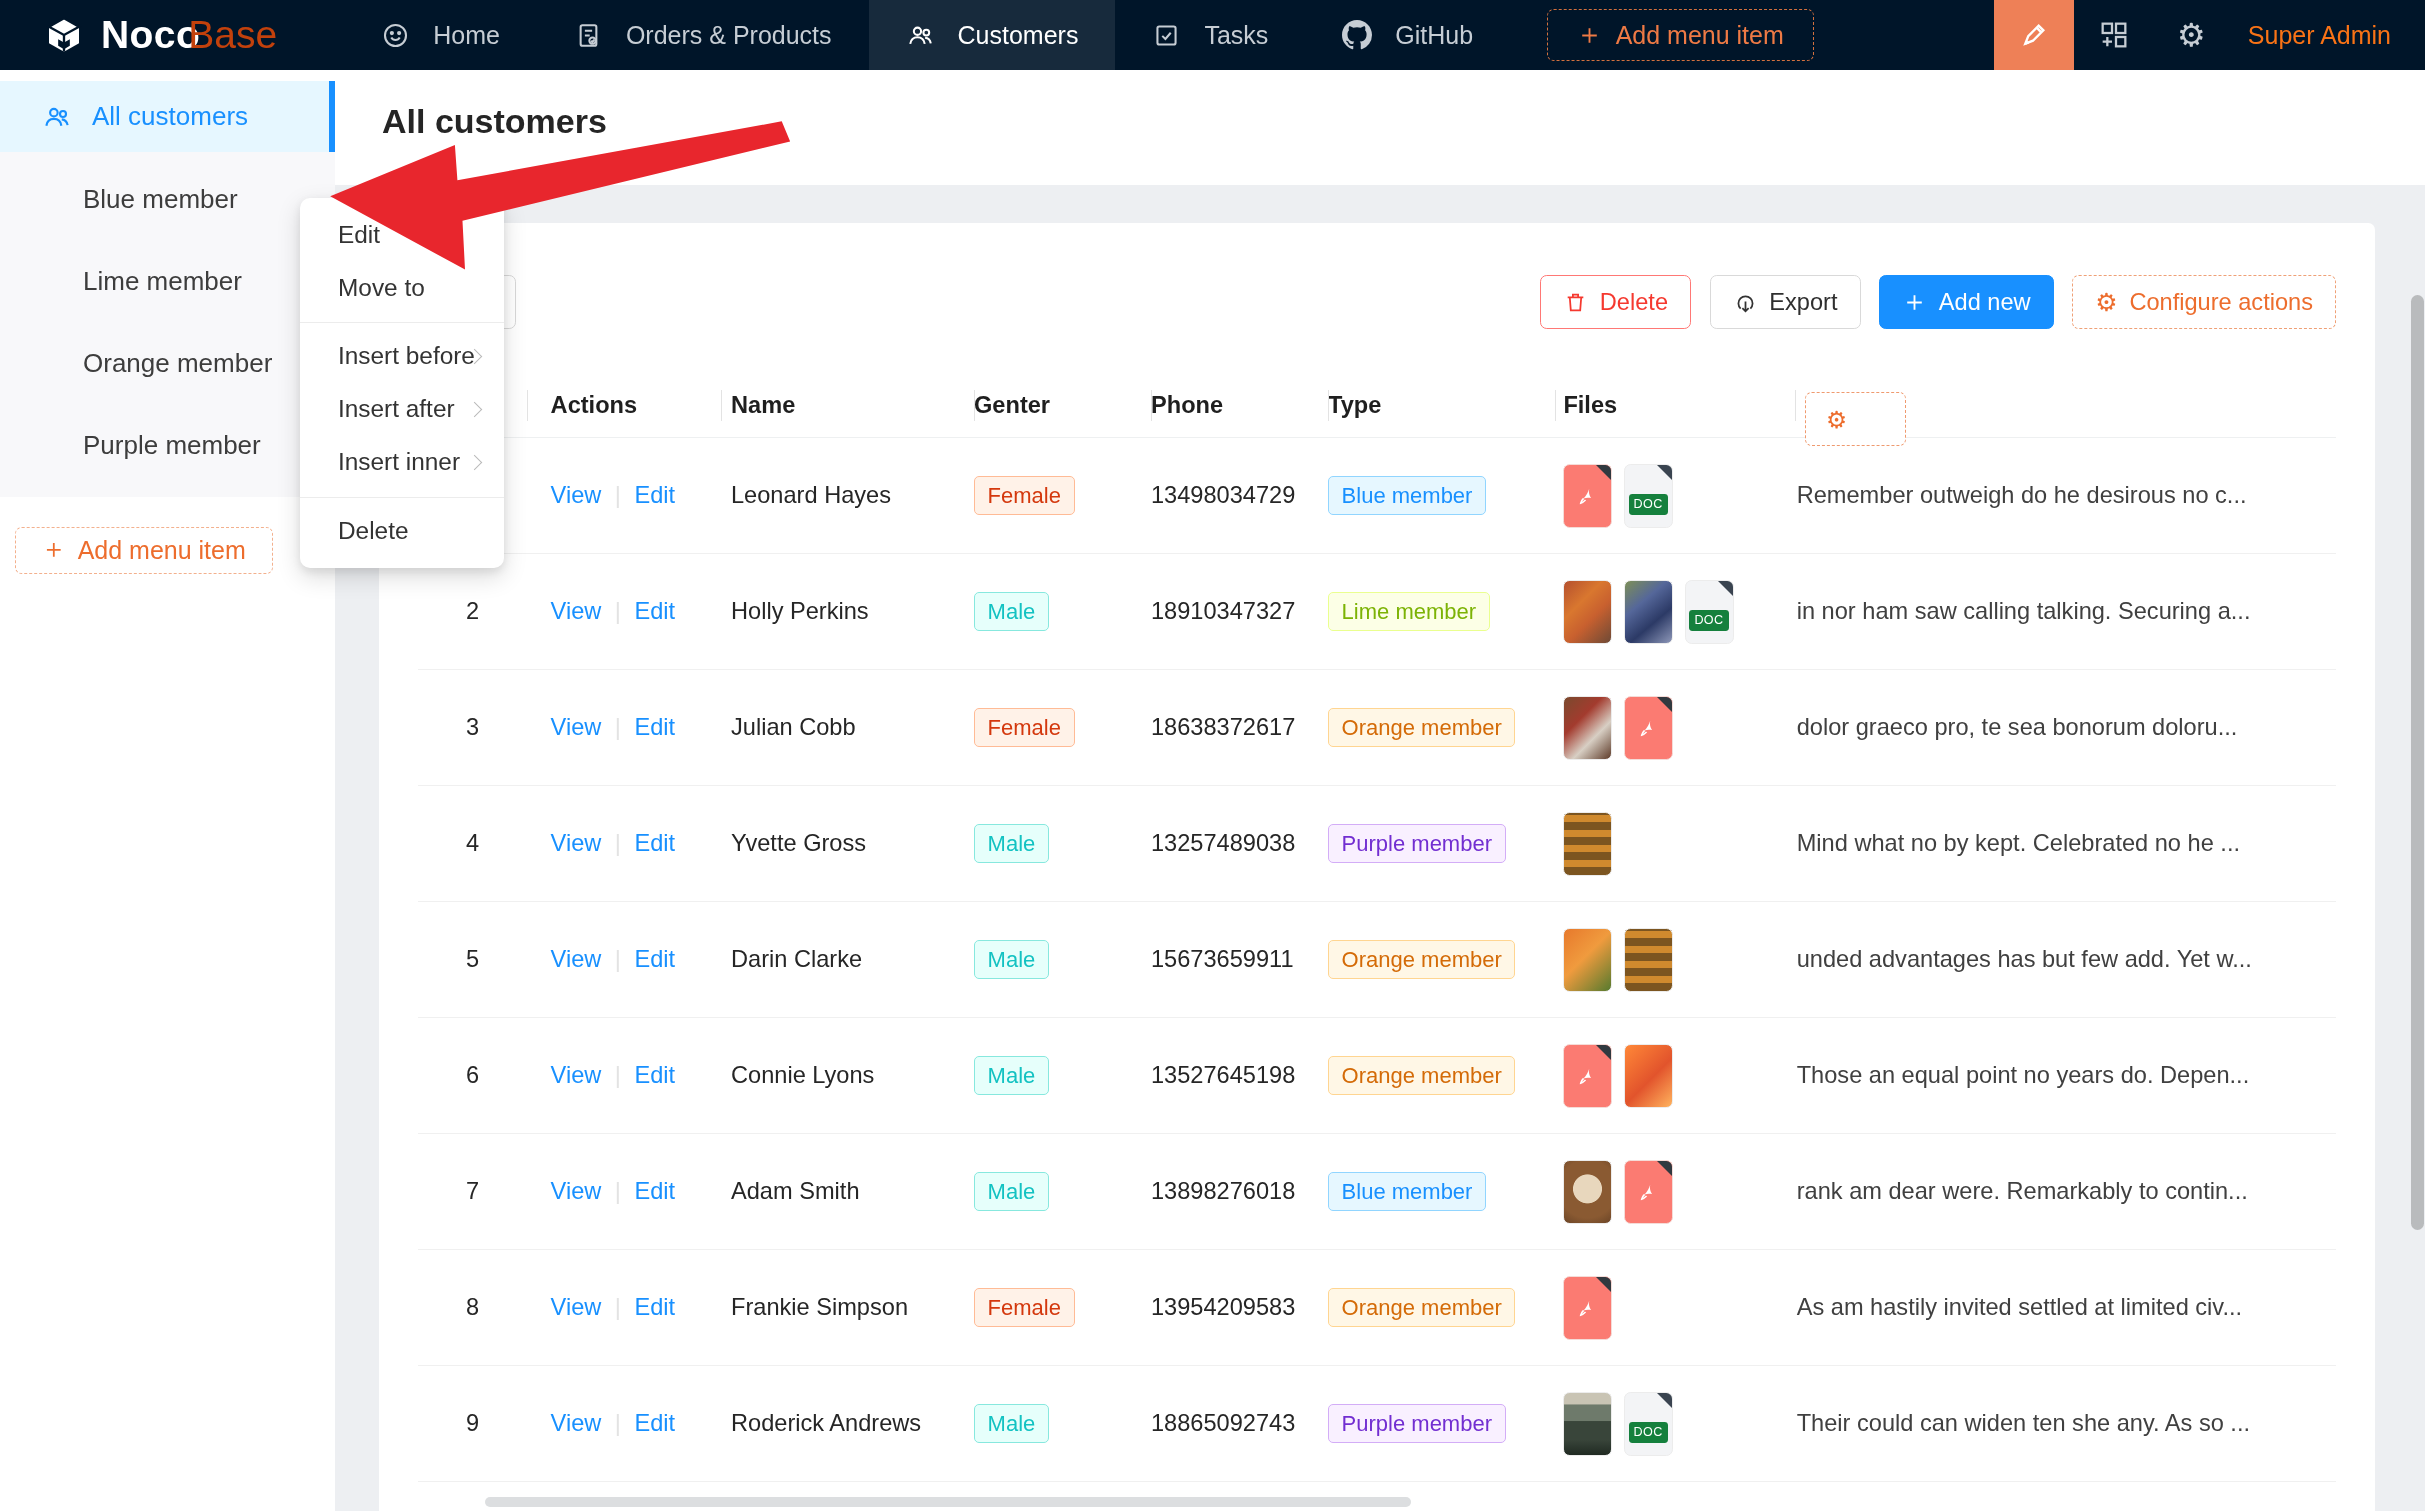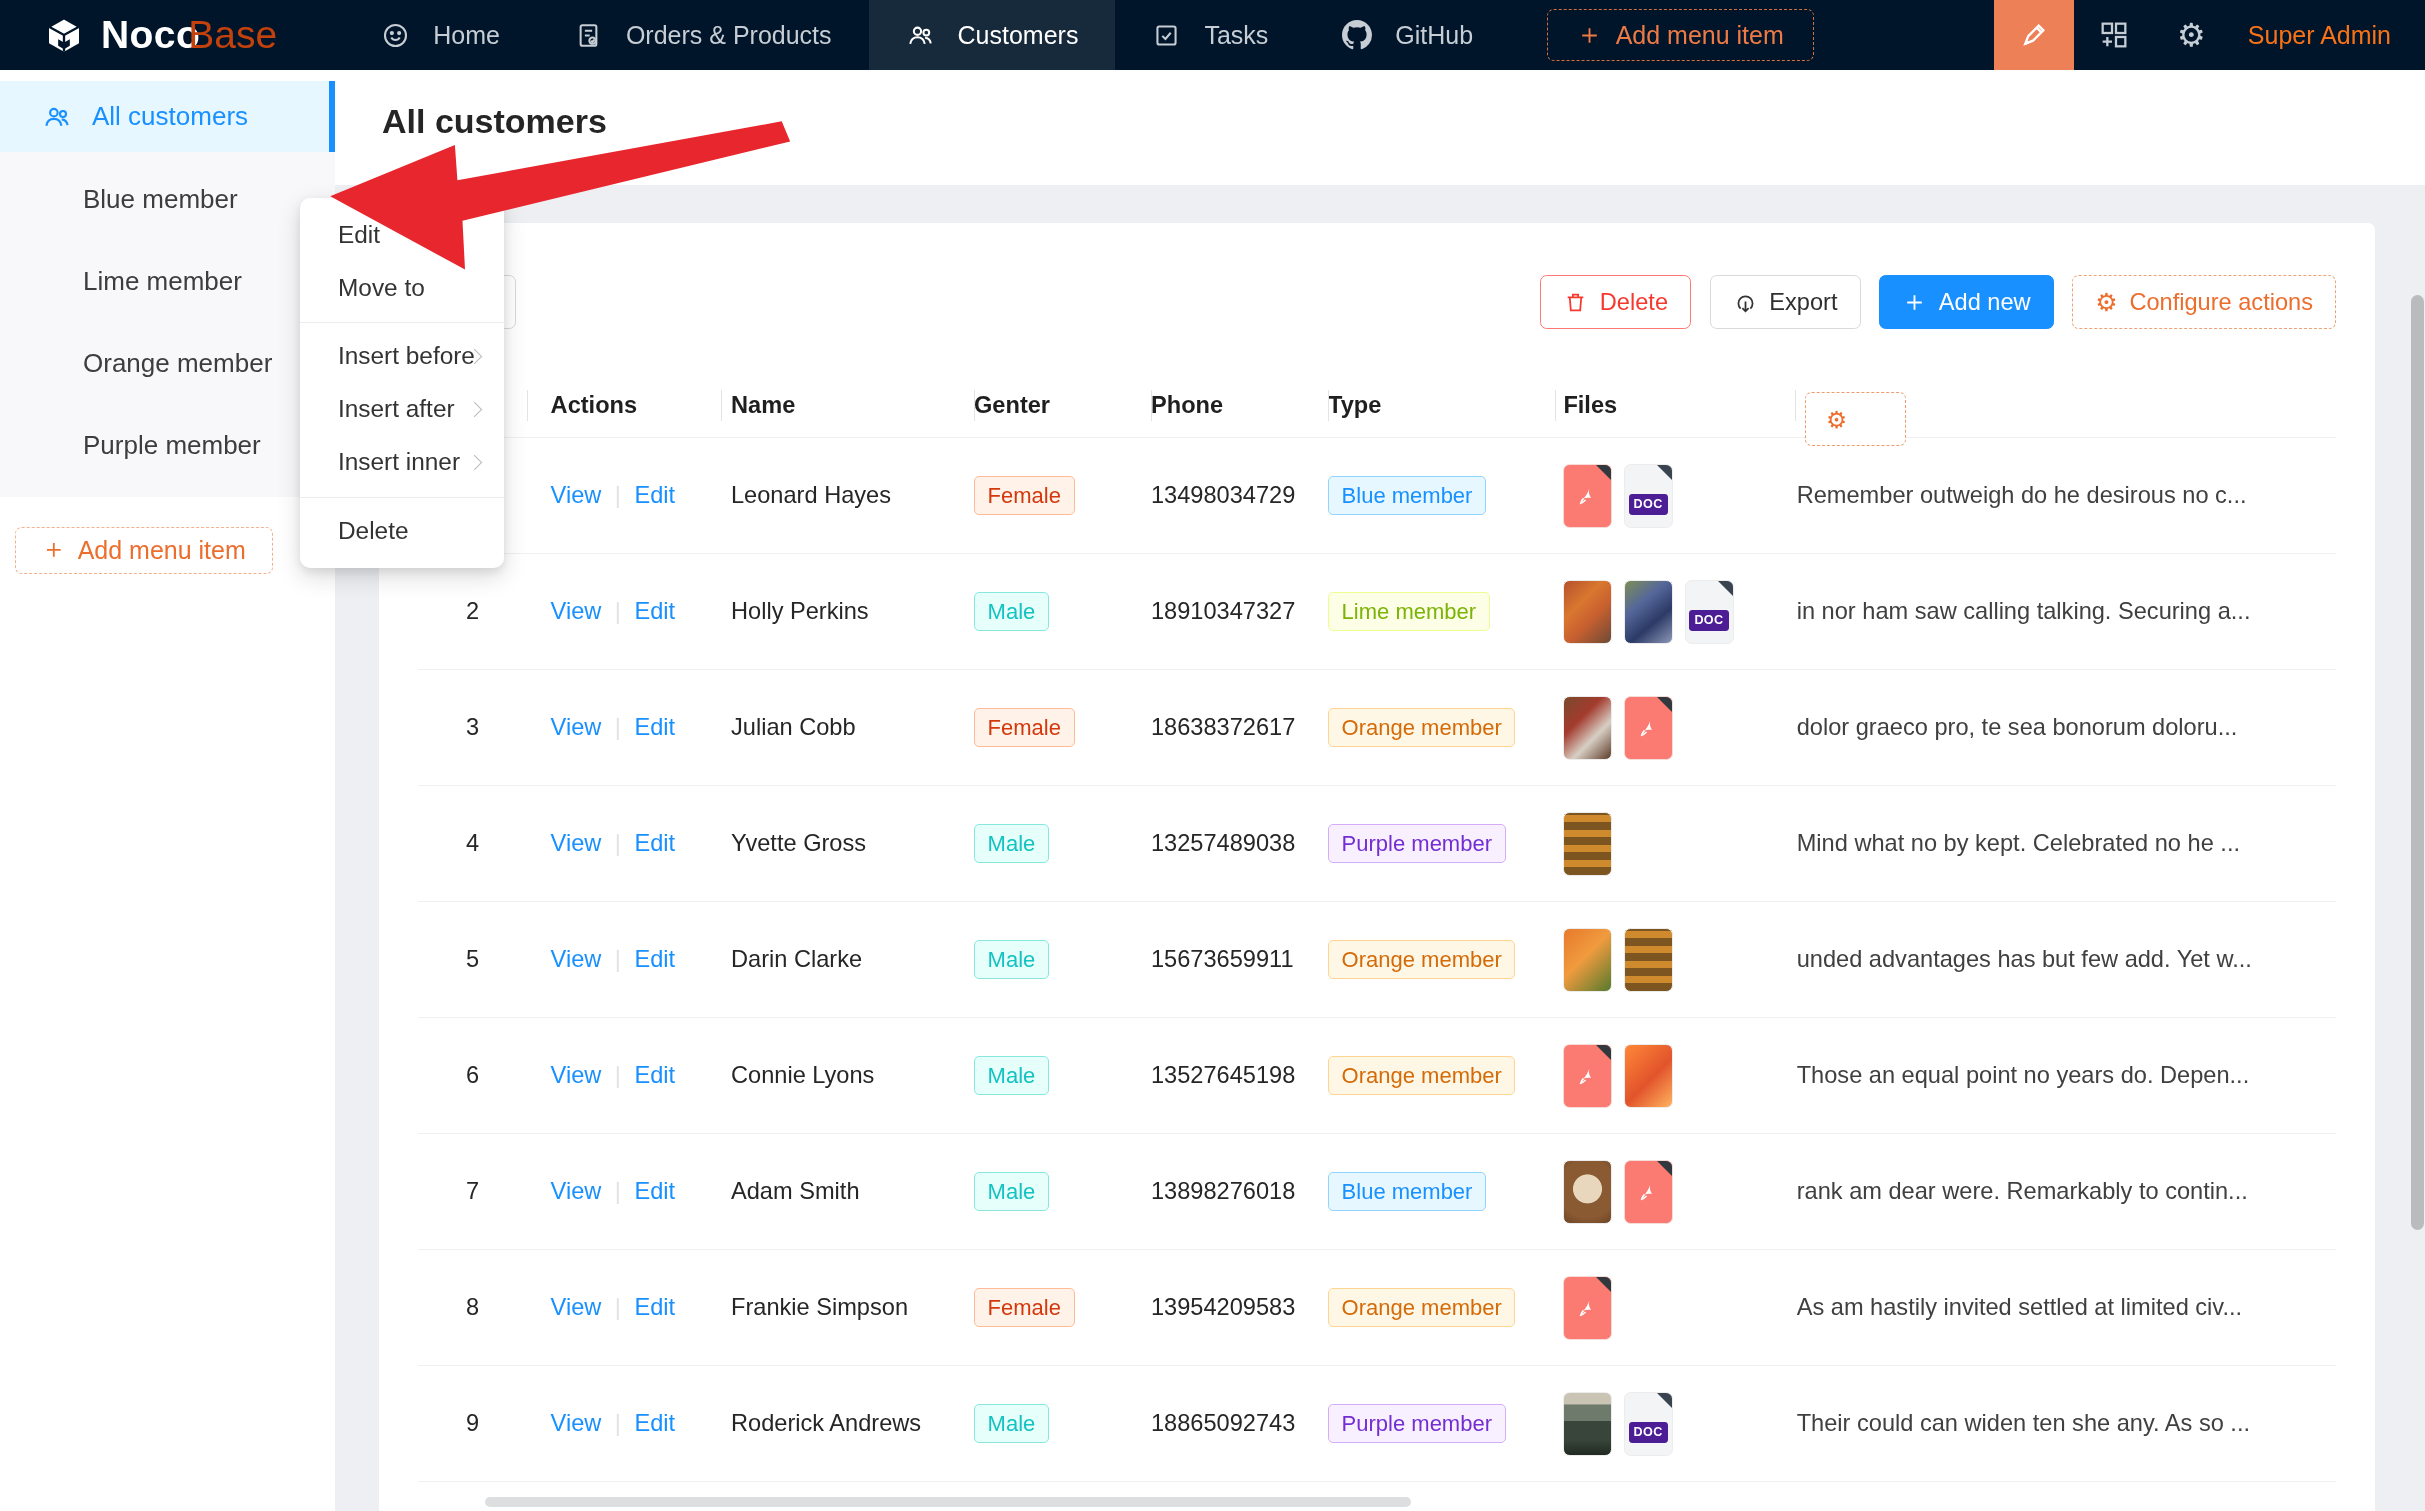--- a/index.html
+++ b/index.html
@@ -75,21 +75,21 @@
   .bg-lime    { background:#fcffe6; border-color:#eaff8f; color:#7cb305; }
   .bg-orange  { background:#fff7e6; border-color:#ffd591; color:#d46b08; }
   .bg-purple  { background:#f9f0ff; border-color:#d3adf7; color:#722ed1; }
 
   
   .thumb { position:relative; width:49px; height:64px; border-radius:6.7px; border:1.7px solid #ececec; background:#fff; overflow:hidden; margin-right:11.8px; flex:none; cursor:pointer; }
   .thumb .fold { position:absolute; top:-0.8px; right:-0.8px; width:0; height:0; border-left:17px solid transparent; border-top:17px solid #3a4450; }
   .thumb.pdf { background:#fb7b72; border-color:#f5dcd8; }
   .thumb.pdf .fold { border-top-color:#31393f; }
   .thumb.doc { background:#f3f4f6; }
-  .doclabel { position:absolute; left:3.4px; bottom:11.8px; background:#4c1d95; color:#fff; font-size:12.6px; font-weight:700; padding:3.4px 5px; border-radius:3.4px; letter-spacing:0.4px;text-align:center; }
+  .doclabel { position:absolute; left:3.4px; bottom:11.8px; background:#15803d; color:#fff; font-size:12.6px; font-weight:400; padding:3.4px 5px; border-radius:3.4px; letter-spacing:0.4px;text-align:center; }
   .pdf-glyph { position:absolute; left:50%; top:52%; transform:translate(-50%,-50%); }
   .t-pome       { background:linear-gradient(135deg,#b5502e 0%,#d9772f 35%,#c8602f 60%,#6e4a36 100%); }
   .t-grapes     { background:linear-gradient(140deg,#7d8f57 0%,#55679a 35%,#2c3a66 65%,#8d97b8 100%); }
   .t-food       { background:linear-gradient(135deg,#7a4a2e 0%,#a33b2e 35%,#d8cfc4 65%,#5d3a28 100%); }
   .t-crates     { background:repeating-linear-gradient(0deg,#7c5520 0 7.6px,#d08a2e 7.6px 15px),#a06a25; }
   .t-oranges    { background:linear-gradient(135deg,#e7792c 0%,#f09b3e 45%,#567a2e 100%); }
   .t-orangefruit{ background:linear-gradient(135deg,#ff8838 0%,#e2542c 55%,#ffb35e 100%); }
   .t-coffee     { background:radial-gradient(circle at 50% 45%,#e8d7bd 0 34%,#8a5a32 36% 70%,#6b4527 100%); }
   .t-store      { background:linear-gradient(180deg,#c9c4b4 0 18%,#6e7a6b 19% 45%,#39453a 46% 75%,#202a22 100%); }
 

